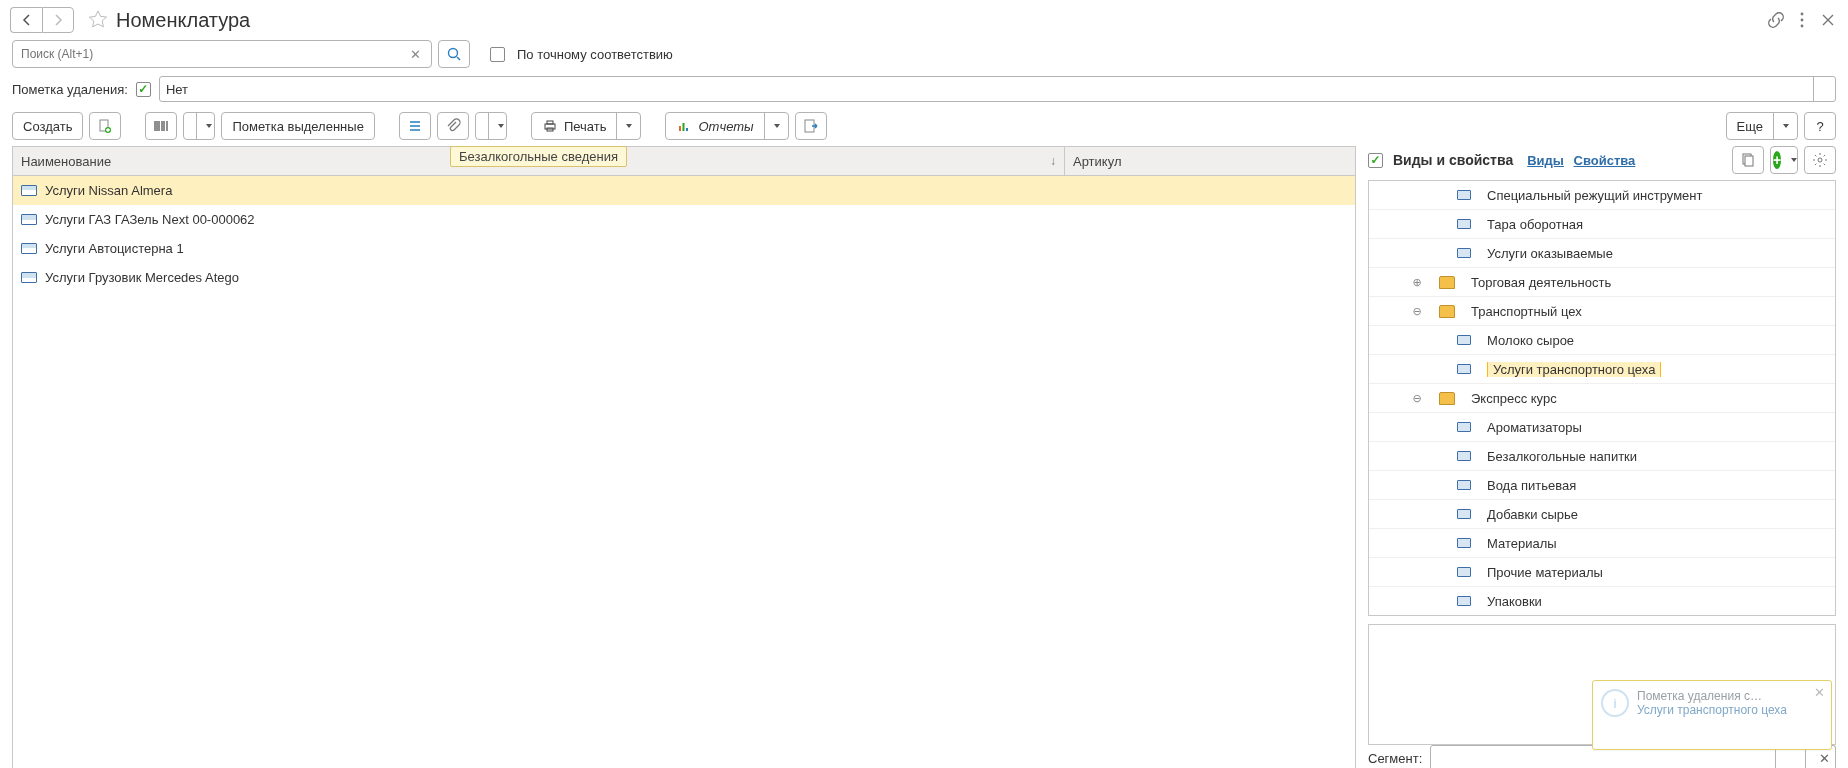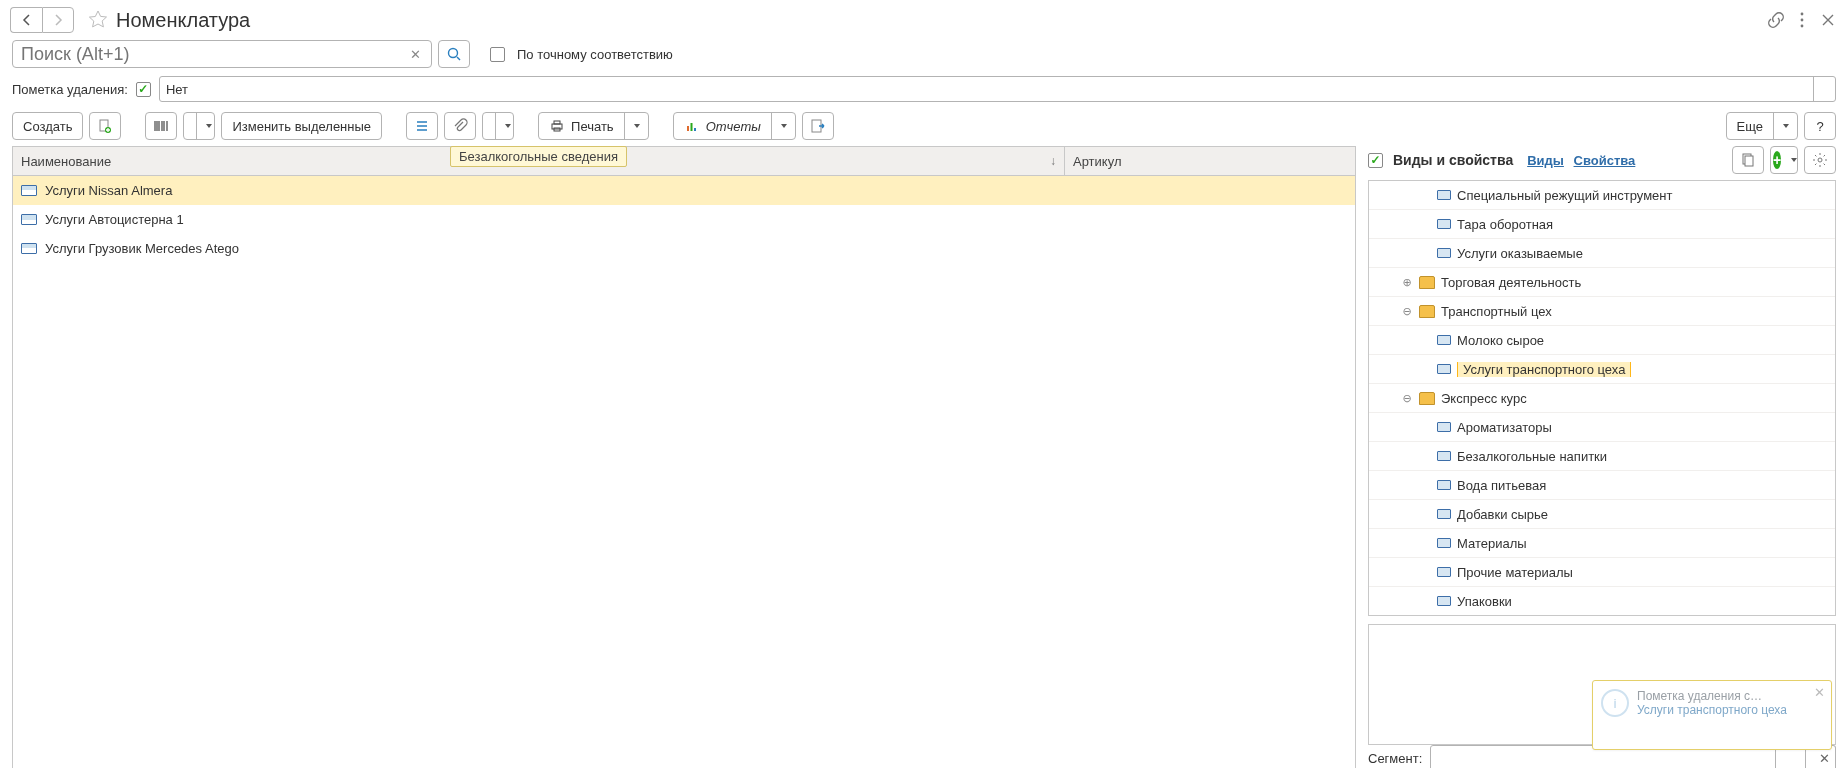--- a/index.html
+++ b/index.html
@@ -89,21 +89,21 @@
     width: 20px; height: 20px; display:inline-flex; align-items:center; justify-content:center; color:#777; cursor:pointer;
     margin-left: 6px;
   }
   .search-input {
     flex: 0 0 420px;
     height: 28px;
     display:flex; align-items:center; border:1px solid #b3b3b3; border-radius:4px;
     padding: 0 6px;
     background:#fff;
   }
-  .search-input input { border:none; outline:none; flex:1; font-size:18px; background:transparent; }
+  .search-input input { border:none; outline:none; flex:1; font-size:12px; background:transparent; }
   .search-input .x { color:#888; cursor:pointer; padding:0 4px; }
   .checkbox {
     width: 15px; height: 15px; border:1px solid #888; background:#fff;
     display:inline-flex; align-items:center; justify-content:center;
     border-radius:2px; vertical-align:middle;
   }
   .checkbox.checked::after {
     content:"✓"; color: var(--green); font-weight:bold; font-size:12px;
   }
   .label { color: var(--text); margin-left:6px; }
@@ -159,21 +159,21 @@
   }
   .right-header .check { margin-right:2px; }
   .right-title { font-weight:bold; font-size:14px; }
   .right-links a { color: var(--blue-link); text-decoration:underline; margin-left:6px;font-weight:bold; }
   .right-tools { margin-left:auto; display:flex; gap:6px; }
   .tree-wrap {
     border:1px solid var(--border); flex: 0 0 436px; overflow:auto;
     margin-top:0;
   }
   .tree-row {
-    display:flex; align-items:center; height:29px; padding: 0 8px 0 4px; gap:6px;
+    display:flex; align-items:center; height:29px; padding: 0 8px 0 4px; gap:16px;
     border-bottom: 1px solid #f1efed;
   }
   .tree-indent { display:inline-block; } .pad1 { width: 22px; } .pad2 { width: 40px; }
   .expander {
     width: 12px; height: 12px; display:inline-flex; align-items:center; justify-content:center;
     color:#888; font-size:11px;
     cursor:pointer;
   }
   .expander.blank { visibility:hidden; }
   .folder-icon {
@@ -305,21 +305,21 @@
   </button>
   <button class="btn icon-only" style="padding:0 4px 0 8px;">
     <svg class="svg-ico" viewBox="0 0 16 16">
         <path d="M2 3h12l-4.5 5v5l-3-2V8L2 3z" stroke="#777" fill="none"></path>
       </svg>
     <span class="drop-caret-side">
         <span class="caret"></span>
       </span>
   </button>
   <button class="btn">
-      <span>Изменить выделенные</span>
+      <span>Пометка выделенные</span>
     </button>
   <span class="group-gap"></span>
   <button class="btn icon-only">
     <svg class="svg-ico" viewBox="0 0 16 16">
         <path d="M3 4h10M3 8h10M3 12h10" stroke="#2a7fbf" stroke-width="1.5"></path>
       </svg>
   </button>
   <button class="btn icon-only">
     <svg class="svg-ico" viewBox="0 0 16 16">
         <path d="M11 4l-5 5a2 2 0 1 0 3 3l5-5a3.5 3.5 0 1 0-5-5L3 8" stroke="#777" fill="none" stroke-width="1.2"></path>
@@ -388,20 +388,29 @@
       </div>
       <div class="table-col col-art">
         <span>Артикул</span>
       </div>
     </div>
     <div class="table-body" id="table-body">
         <div class="row selected">
           <div class="cell name-cell">
             <span class="item-icon"></span>
             <span>Услуги  Nissan Almera</span>
+          </div>
+          <div class="cell art-cell">
+            <span></span>
+          </div>
+        </div>
+        <div class="row">
+          <div class="cell name-cell">
+            <span class="item-icon"></span>
+            <span>Услуги  ГАЗ ГАЗель Next 00-000062</span>
           </div>
           <div class="cell art-cell">
             <span></span>
           </div>
         </div>
         <div class="row">
           <div class="cell name-cell">
             <span class="item-icon"></span>
             <span>Услуги Автоцистерна 1</span>
           </div>

